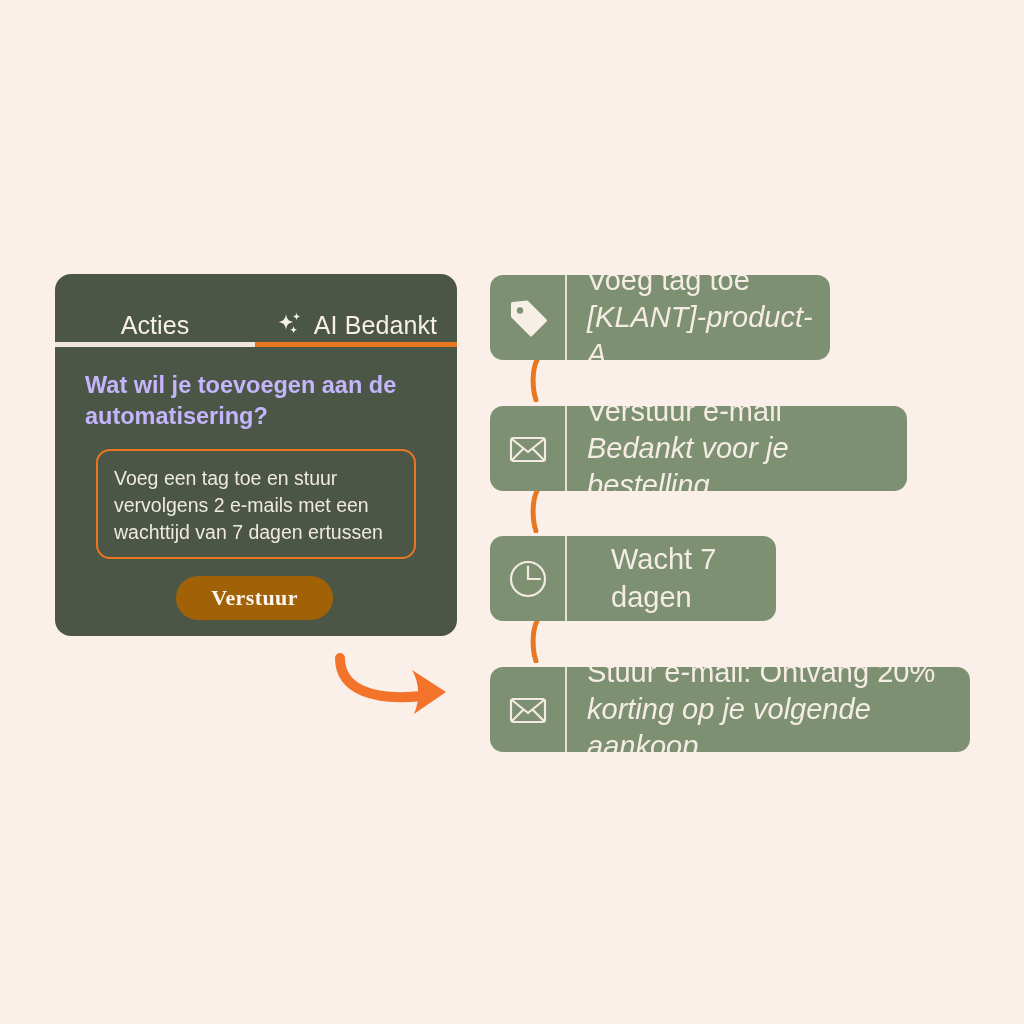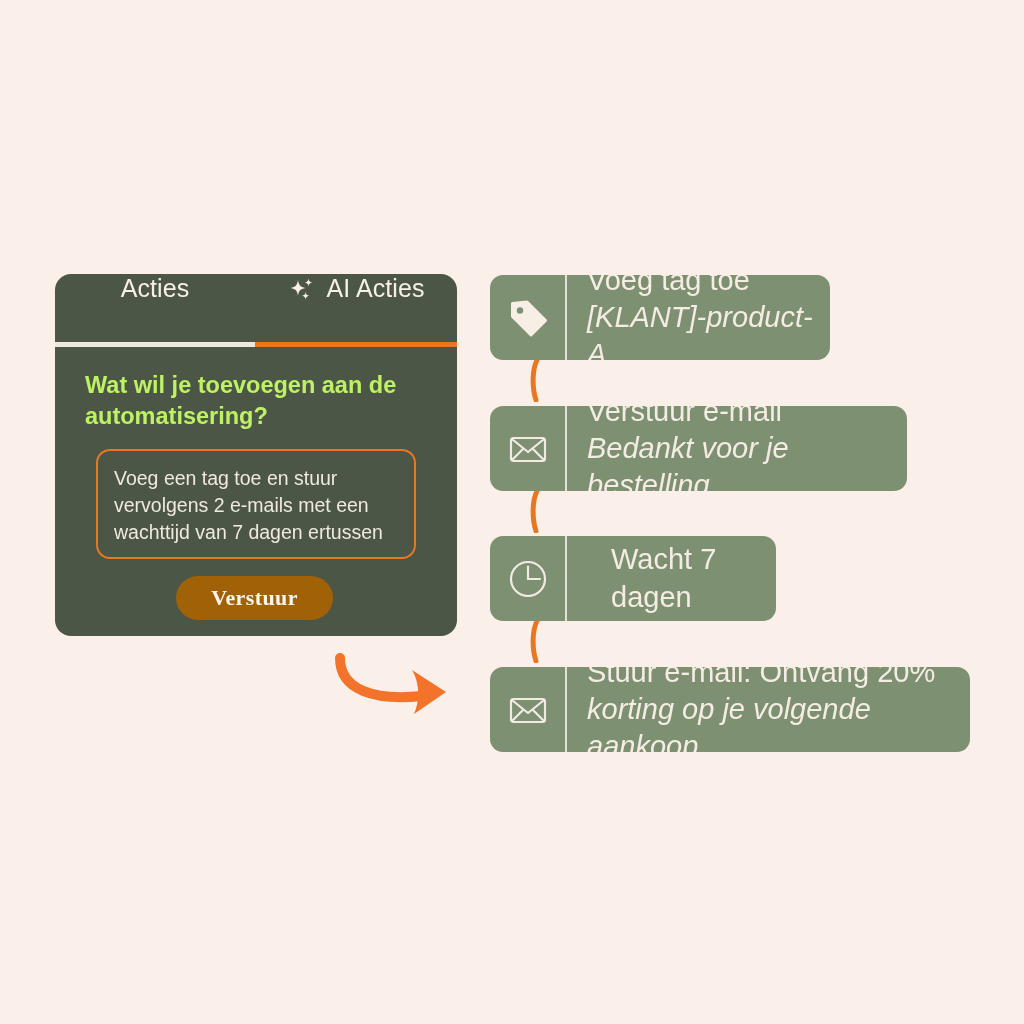--- a/index.html
+++ b/index.html
@@ -37,21 +37,21 @@
   #tabs-row {
     position: absolute;
     left: 0; top: 0;
     width: 100%;
     height: 66px;
     display: flex;
     align-items: center;
   }
   .tab {
     display: flex;
-    align-items: flex-start;
+    align-items: flex-end;
     justify-content: center;
     height: 100%;
     color: #f7efe8;
     font-size: 25px;
     letter-spacing: .1px;
   }
   #tab-acties {
     width: 200px;
   }
   #tab-aibuilder {
@@ -82,21 +82,21 @@
     flex: 1;
     height: 100%;
     background: #e87722;
   }
 
   #panel-question {
     position: absolute;
     left: 30px;
     top: 96px;
     width: 346px;
-    color: #bef264;
+    color: #c4b5fd;
     font-size: 23.5px;
     font-weight: bold;
     line-height: 1.33;
   }
 
   #prompt-box {
     position: absolute;
     left: 41px;
     top: 175px;
     width: 320px;
@@ -206,21 +206,21 @@
         <span>Acties</span>
       </div>
       <div class="tab" id="tab-aibuilder">
         <span>
           <svg id="sparkle-icon" class="icon-svg" viewBox="0 0 30 30" aria-hidden="true">
             <path d="M11 4 C11.8 9.2 13.4 11 18.3 11.9 C13.4 12.8 11.8 14.6 11 19.8 C10.2 14.6 8.6 12.8 3.7 11.9 C8.6 11 10.2 9.2 11 4 Z" fill="#f7efe8"></path>
             <path d="M21.5 2.5 C21.9 5.1 22.6 5.9 25.1 6.4 C22.6 6.9 21.9 7.7 21.5 10.3 C21.1 7.7 20.4 6.9 17.9 6.4 C20.4 5.9 21.1 5.1 21.5 2.5 Z" fill="#f7efe8"></path>
             <path d="M18.6 16 C19 18.5 19.7 19.3 22.1 19.8 C19.7 20.3 19 21.1 18.6 23.6 C18.2 21.1 17.5 20.3 15.1 19.8 C17.5 19.3 18.2 18.5 18.6 16 Z" fill="#f7efe8"></path>
           </svg>
         </span>
-        <span>AI Acties</span>
+        <span>AI Bedankt</span>
       </div>
     </div>
 
     <div id="tab-underline">
       <div id="underline-left"></div>
       <div id="underline-right"></div>
     </div>
 
     <div id="panel-question">Wat wil je toevoegen aan de automatisering?</div>
 

